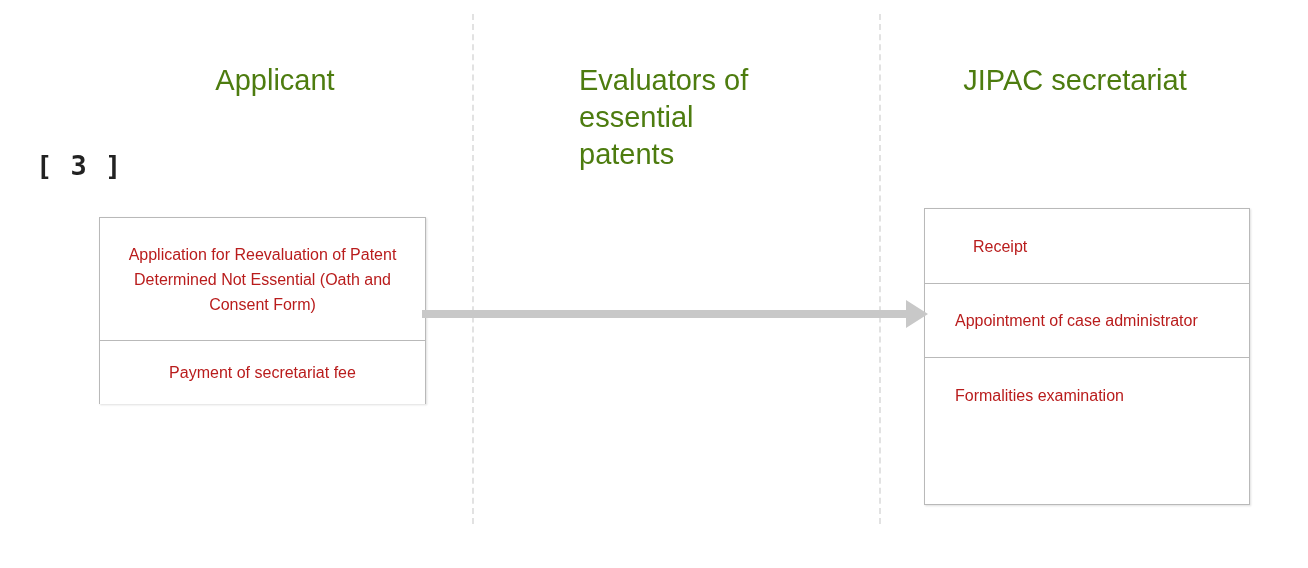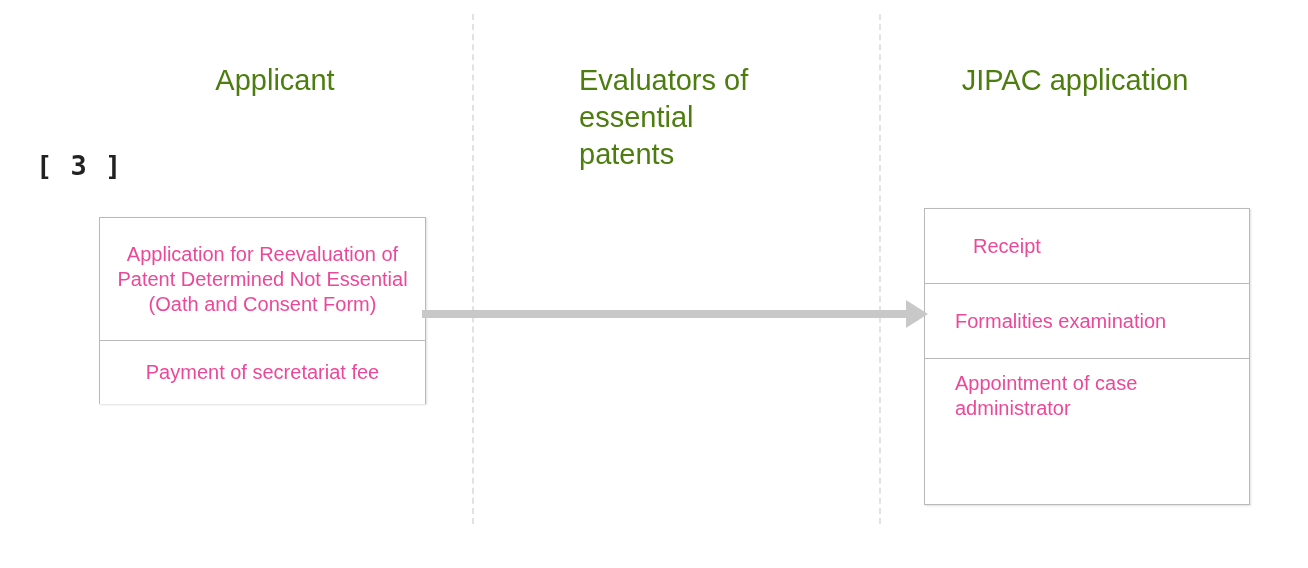--- a/index.html
+++ b/index.html
@@ -80,23 +80,23 @@
   .box-row {
     box-sizing: border-box;
     display: flex;
     align-items: center;
     background: #ffffff;
     border-bottom: 1px solid #b9b9b9;
   }
   .box-row:last-child { border-bottom: none; }
   .box-row .row-text {
     width: 100%;
-    font-size: 20px;
+    font-size: 16px;
     line-height: 25px;
-    color: #ec4899;
+    color: #b91c1c;
   }
 
   
   #group-applicant {
     left: 99px;
     top: 217px;
     width: 327px;
     height: 187px;
   }
   #group-applicant .box-row { justify-content: center; padding: 0 6px; }
@@ -133,42 +133,42 @@
 
 <div id="canvas">
 
   <div class="lane-divider" id="divider-1"></div>
   <div class="lane-divider" id="divider-2"></div>
 
   <div class="lane-header" id="header-applicant">Applicant</div>
   <div class="lane-header" id="header-evaluators">Evaluators of
 essential
 patents</div>
-  <div class="lane-header" id="header-jipac">JIPAC application</div>
+  <div class="lane-header" id="header-jipac">JIPAC secretariat</div>
 
   <div id="step-tag">[ 3 ]</div>
 
   <div class="box-group" id="group-applicant">
     <div class="box-row" id="applicant-row-0">
       <span class="row-text">Application for Reevaluation of Patent Determined Not Essential (Oath and Consent Form)</span>
     </div>
     <div class="box-row" id="applicant-row-1">
       <span class="row-text">Payment of secretariat fee</span>
     </div>
   </div>
 
   <div class="box-group" id="group-jipac">
     <div class="box-row" id="jipac-row-0">
       <span class="row-text">Receipt</span>
     </div>
+    <div class="box-row" id="jipac-row-1">
+      <span class="row-text">Appointment of case administrator</span>
+    </div>
     <div class="box-row" id="jipac-row-2">
       <span class="row-text">Formalities examination</span>
-    </div>
-    <div class="box-row" id="jipac-row-1">
-      <span class="row-text">Appointment of case administrator</span>
     </div>
   </div>
 
   <svg id="connector-arrow" viewBox="0 0 508 36">
     <path d="M 0 14 L 484 14 L 484 4 L 506 18 L 484 32 L 484 22 L 0 22 Z" fill="#c8c8c8"></path>
   </svg>
 
 </div>
 
 </body></html>

